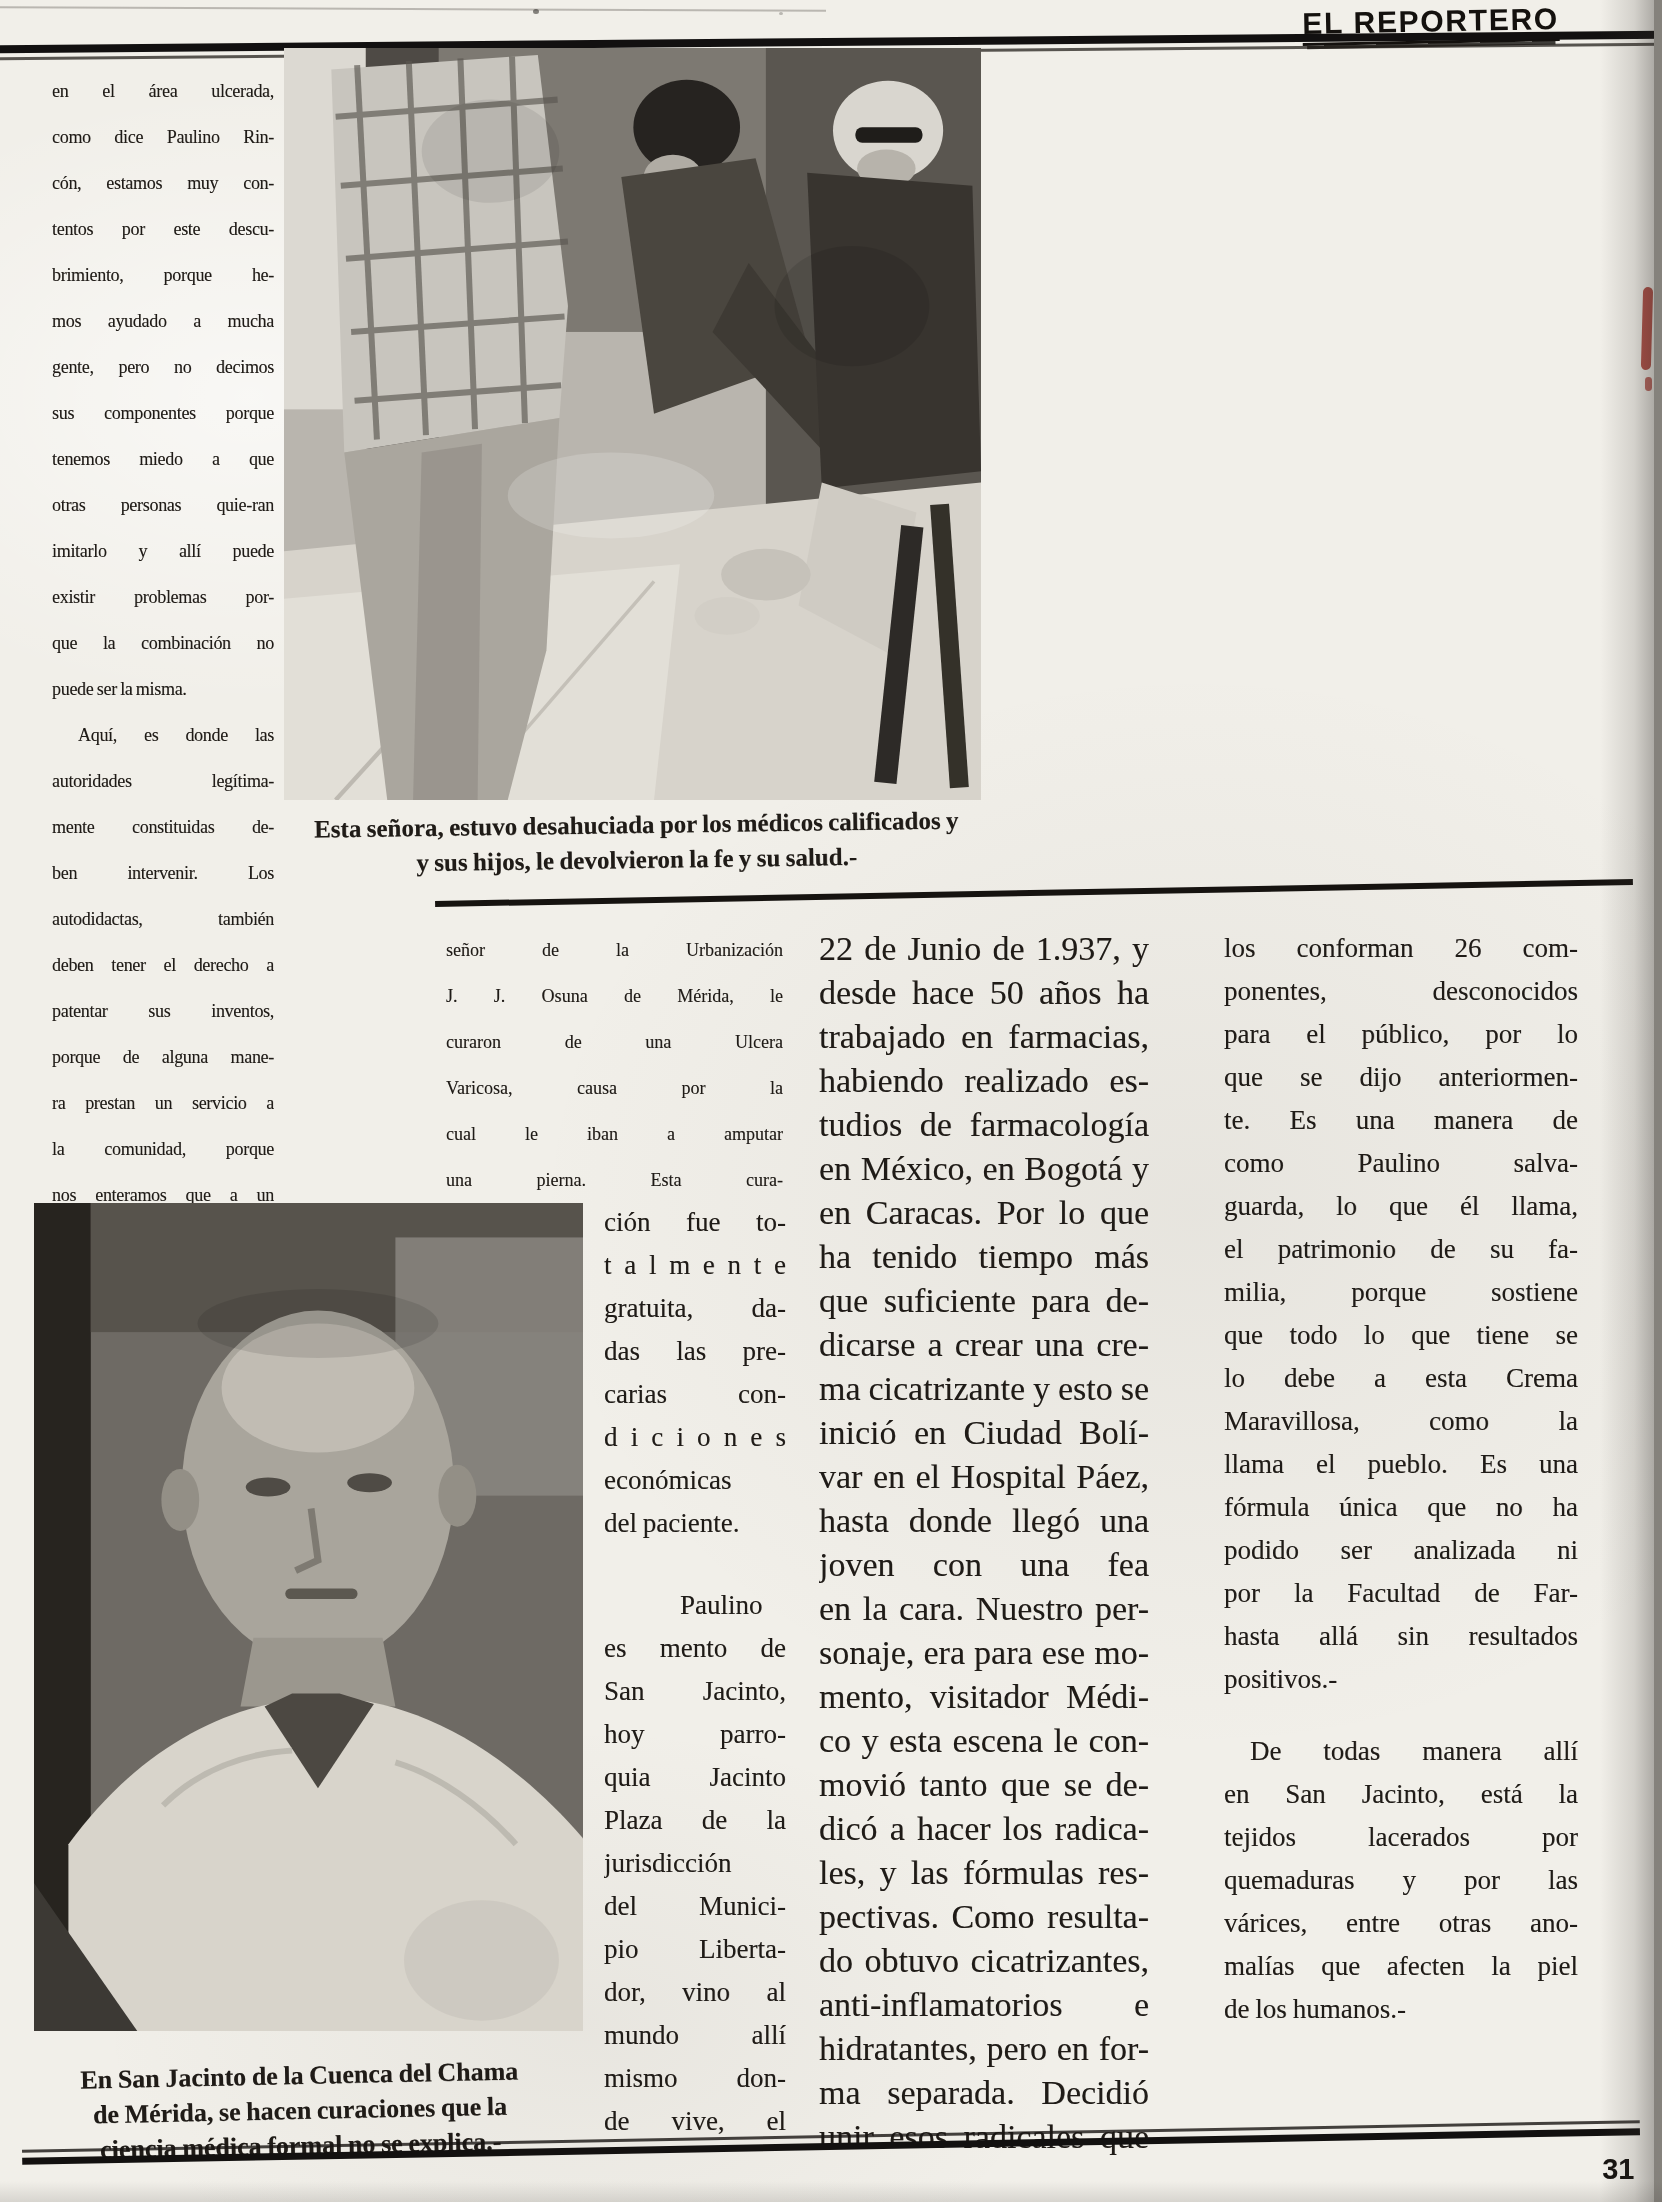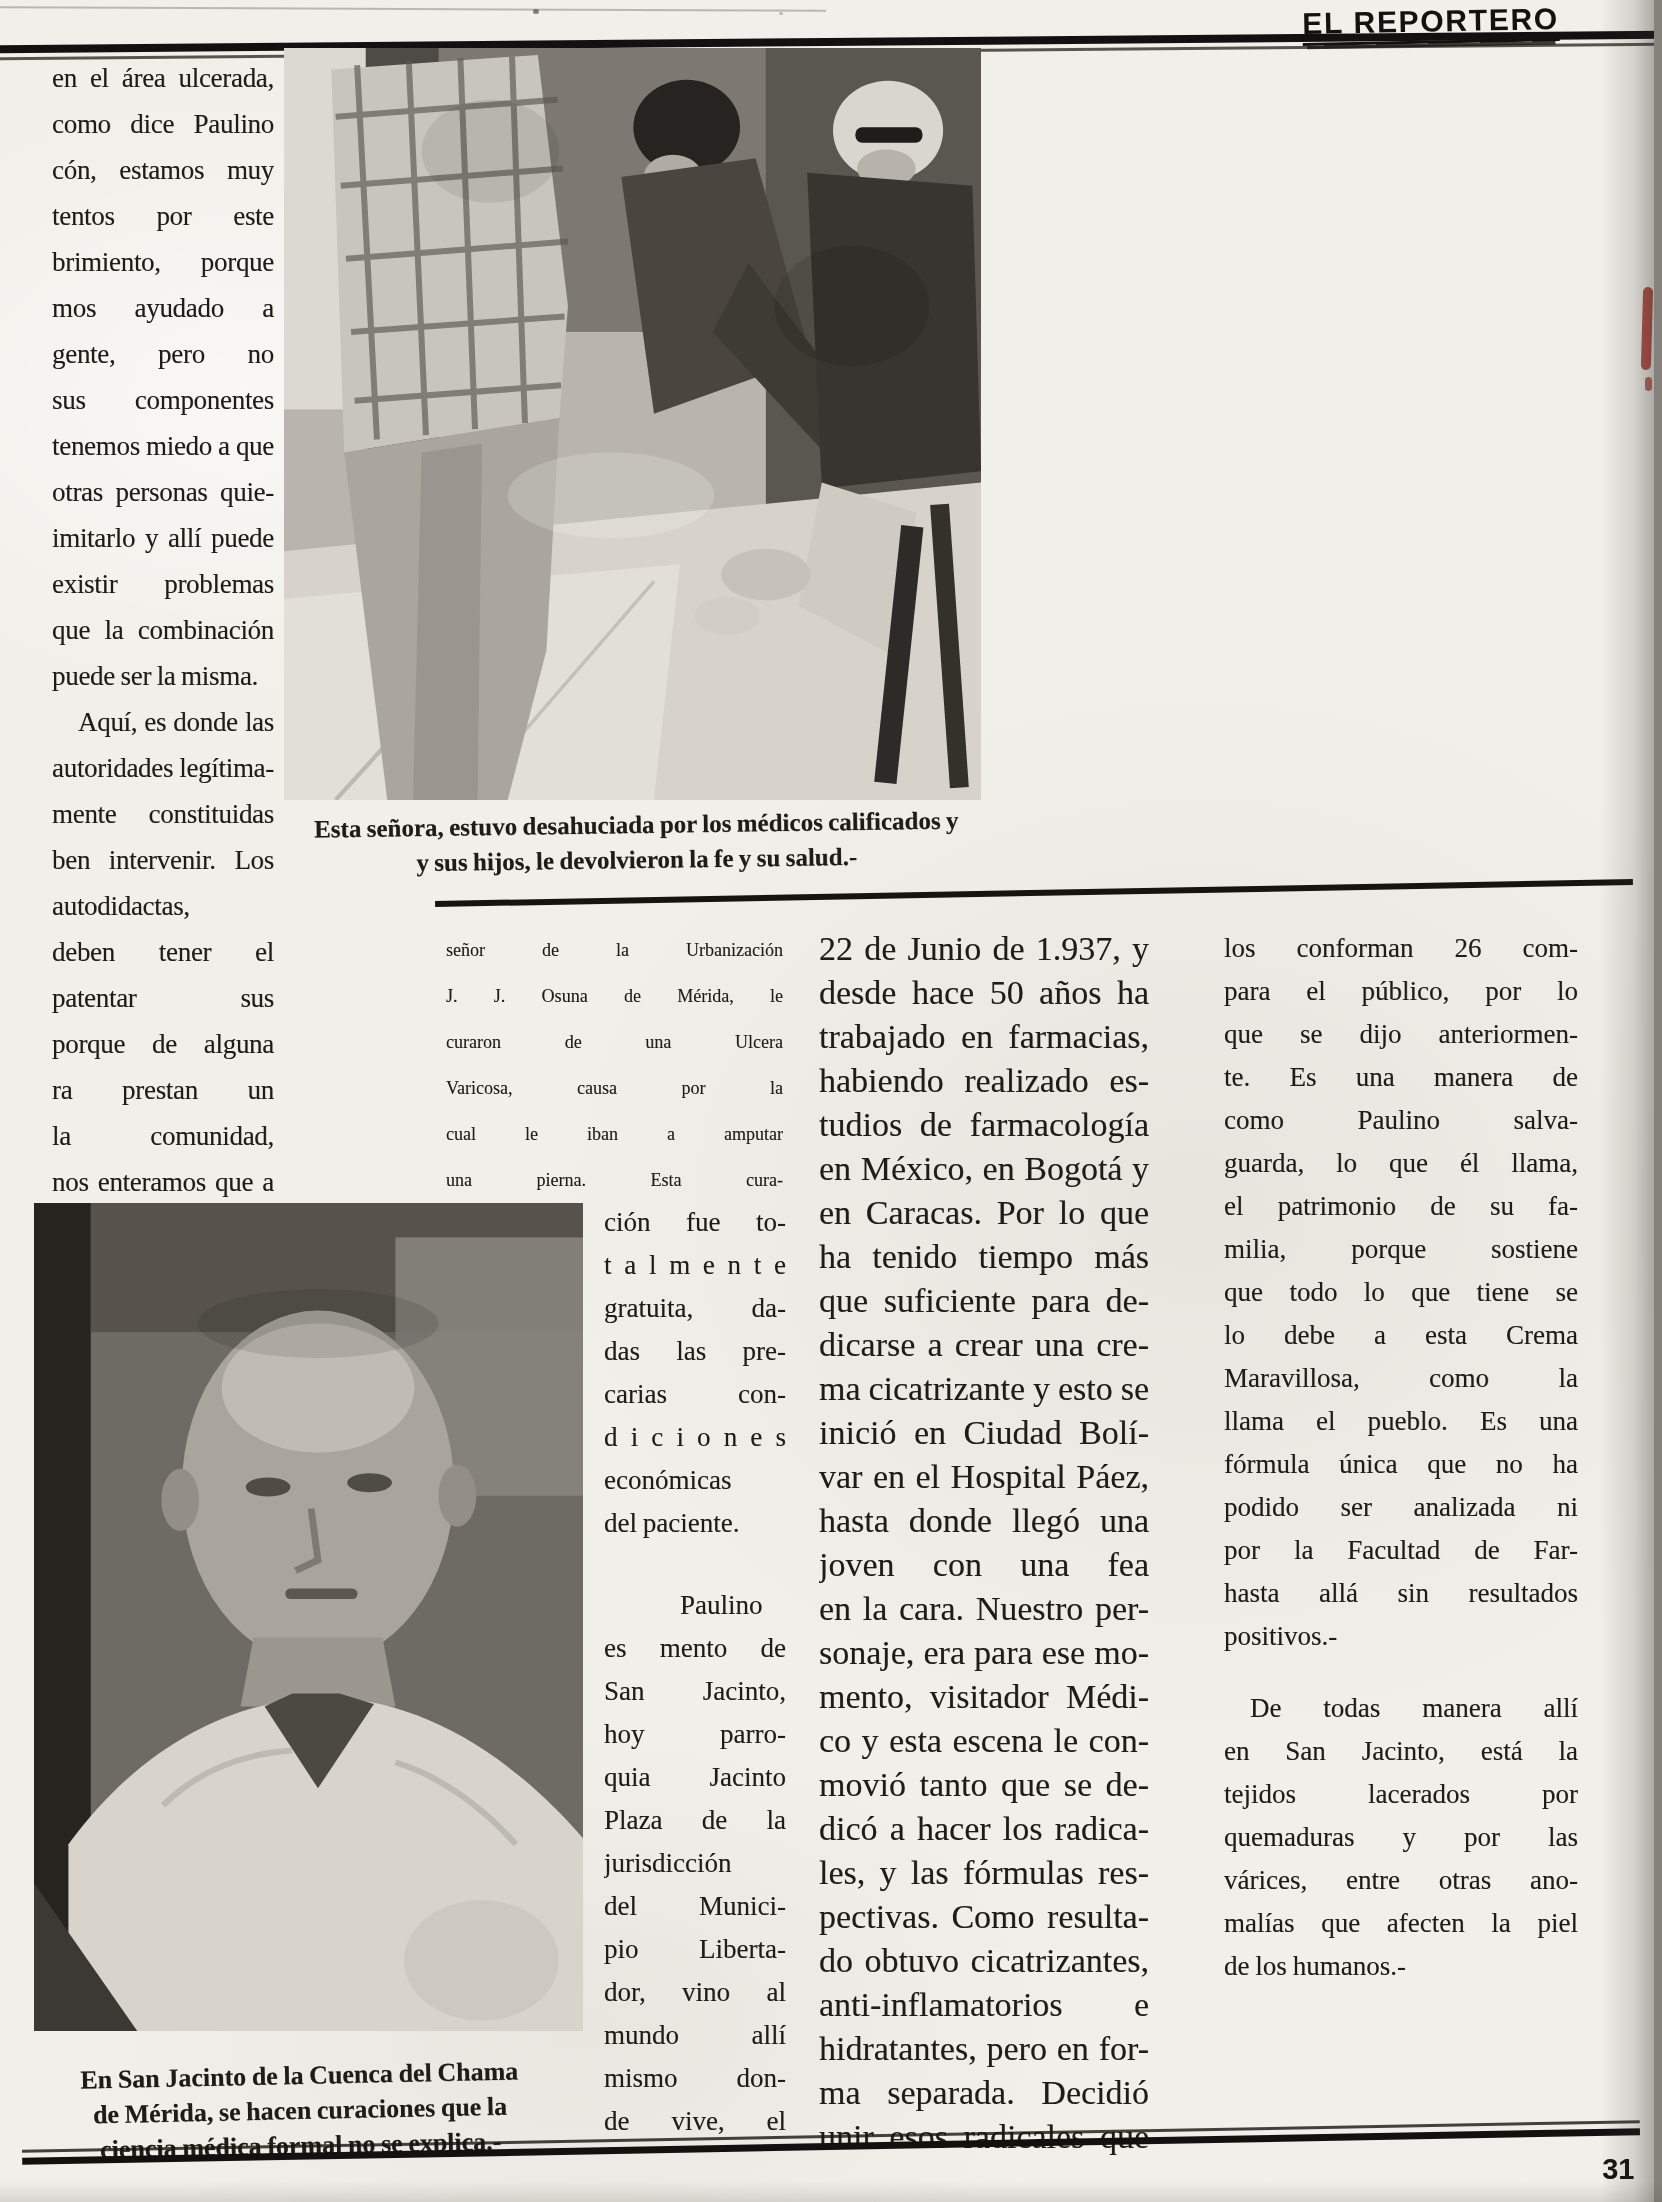--- a/index.html
+++ b/index.html
@@ -39,21 +39,21 @@
   .bottom-rule .b1{height:2.6px;background:rgba(24,20,17,.8);}
   .bottom-rule .b2{margin-top:5.2px;height:6.9px;background:#131110;}
 
   .col{position:absolute;text-shadow:0.3px 0.3px 0.5px rgba(25,20,15,.35);}
   .line{text-align:justify;text-align-last:justify;overflow:hidden;word-spacing:-0.9px;}
   .end{text-align-last:left;}
   .indent{text-indent:26px;}
   .indent-big{text-indent:76px;}
   .gap{margin-top:39px;}
 
-  .col1{left:52px;top:55px;width:222px;font-size:27px;letter-spacing:-0.3px;}
+  .col1{left:52px;top:68px;width:222px;font-size:18px;letter-spacing:-0.3px;}
   .col1 .line{height:46px;line-height:46px;}
   .col2w{left:446px;top:927px;width:337px;font-size:18px;}
   .col2w .line{height:46px;line-height:46px;}
   .col2n{left:604px;top:1201px;width:182px;font-size:27px;}
   .col2n .line{height:43px;line-height:43px;}
   .col3{left:819px;top:927px;width:330px;font-size:34px;}
   .col3 .line{height:44px;line-height:44px;}
   .col4{left:1192px;top:927px;width:354px;font-size:27px;margin-left:32px;}
   .col4 .line{height:43px;line-height:43px;}
   .col4 .gap{margin-top:29px;}
@@ -232,20 +232,21 @@
       <div class="line">les, y las fórmulas res-</div>
       <div class="line">pectivas. Como resulta-</div>
       <div class="line">do obtuvo cicatrizantes,</div>
       <div class="line">anti-inflamatorios e</div>
       <div class="line">hidratantes, pero en for-</div>
       <div class="line">ma separada. Decidió</div>
       <div class="line">unir esos radicales que</div>
     </div>
   <div class="col col4">
       <div class="line">los conforman 26 com-</div>
+      <div class="line">ponentes, desconocidos</div>
       <div class="line">para el público, por lo</div>
       <div class="line">que se dijo anteriormen-</div>
       <div class="line">te. Es una manera de</div>
       <div class="line">como Paulino salva-</div>
       <div class="line">guarda, lo que él llama,</div>
       <div class="line">el patrimonio de su fa-</div>
       <div class="line">milia, porque sostiene</div>
       <div class="line">que todo lo que tiene se</div>
       <div class="line">lo debe a esta Crema</div>
       <div class="line">Maravillosa, como la</div>

